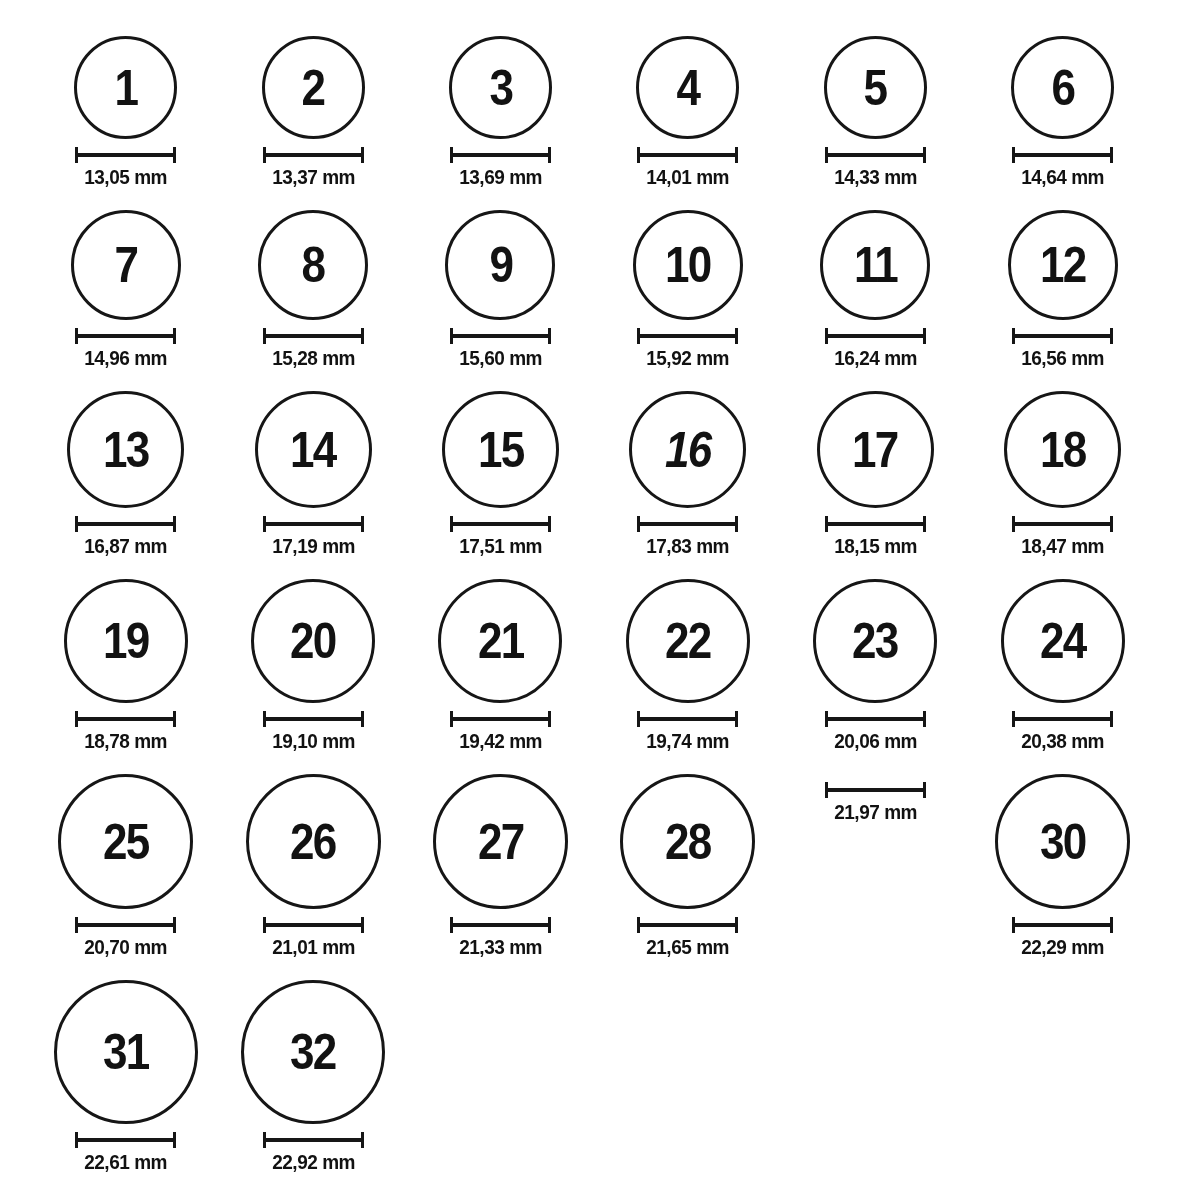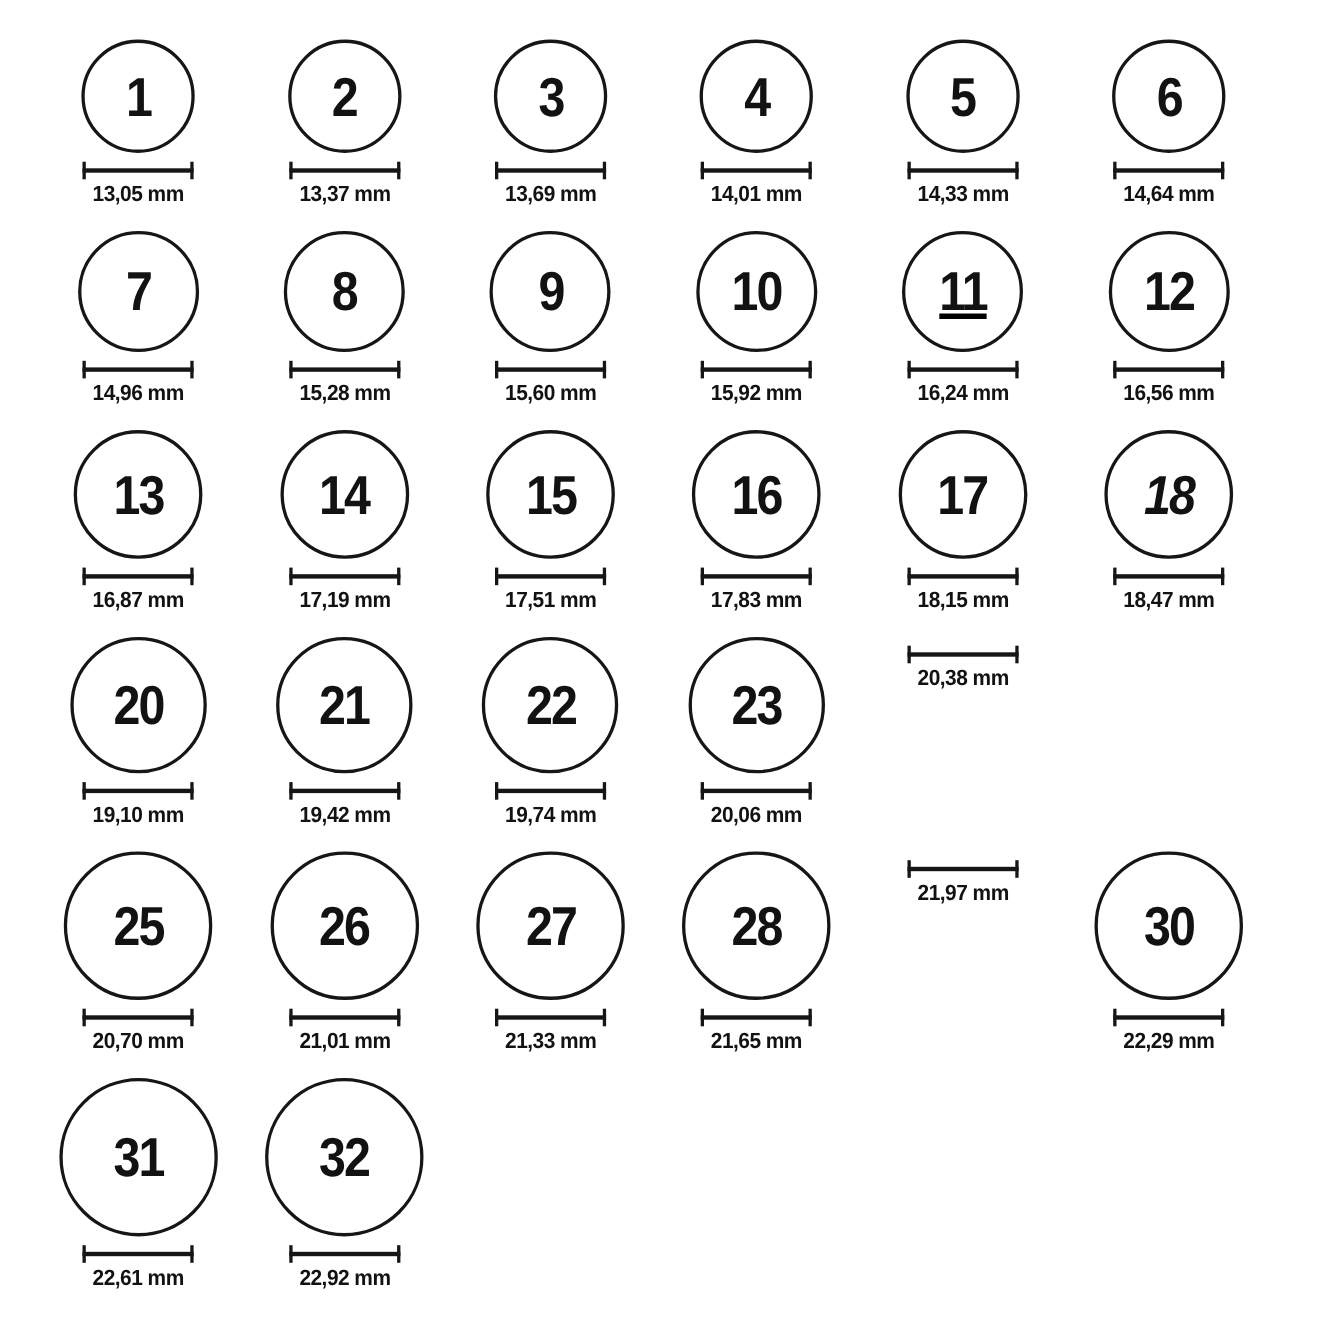--- a/index.html
+++ b/index.html
@@ -170,21 +170,21 @@
       <div class="cell">
         <div class="circle" style="width: 110px; height: 110px;">
           <span class="num">10</span>
         </div>
         <div class="dim">
           <div class="bar"></div>
         </div>
         <div class="label">15,92 mm</div>
       </div>
       <div class="cell">
-        <div class="circle" style="width: 110px; height: 110px; text-decoration: underline;">
+        <div class="circle" style="width: 110px; height: 110px;">
           <span class="num">11</span>
         </div>
         <div class="dim">
           <div class="bar"></div>
         </div>
         <div class="label">16,24 mm</div>
       </div>
       <div class="cell">
         <div class="circle" style="width: 110px; height: 110px;">
           <span class="num">12</span>
@@ -217,50 +217,59 @@
       <div class="cell">
         <div class="circle" style="width: 117px; height: 117px; align-items: center;">
           <span class="num">15</span>
         </div>
         <div class="dim">
           <div class="bar"></div>
         </div>
         <div class="label">17,51 mm</div>
       </div>
       <div class="cell">
-        <div class="circle" style="width: 117px; height: 117px;">
+        <div class="circle" style="width: 117px; height: 117px; font-style: italic;">
           <span class="num">16</span>
         </div>
         <div class="dim">
           <div class="bar"></div>
         </div>
         <div class="label">17,83 mm</div>
       </div>
       <div class="cell">
         <div class="circle" style="width: 117px; height: 117px;">
           <span class="num">17</span>
         </div>
         <div class="dim">
           <div class="bar"></div>
         </div>
         <div class="label">18,15 mm</div>
       </div>
       <div class="cell">
-        <div class="circle" style="width: 117px; height: 117px; font-style: italic;">
+        <div class="circle" style="width: 117px; height: 117px;">
           <span class="num">18</span>
         </div>
         <div class="dim">
           <div class="bar"></div>
         </div>
         <div class="label">18,47 mm</div>
       </div>
     </div>
     <div class="row">
       <div class="cell">
         <div class="circle" style="width: 124px; height: 124px;">
+          <span class="num">19</span>
+        </div>
+        <div class="dim">
+          <div class="bar"></div>
+        </div>
+        <div class="label">18,78 mm</div>
+      </div>
+      <div class="cell">
+        <div class="circle" style="width: 124px; height: 124px;">
           <span class="num">20</span>
         </div>
         <div class="dim">
           <div class="bar"></div>
         </div>
         <div class="label">19,10 mm</div>
       </div>
       <div class="cell">
         <div class="circle" style="width: 124px; height: 124px;">
           <span class="num">21</span>
@@ -282,20 +291,23 @@
       <div class="cell">
         <div class="circle" style="width: 124px; height: 124px;">
           <span class="num">23</span>
         </div>
         <div class="dim">
           <div class="bar"></div>
         </div>
         <div class="label">20,06 mm</div>
       </div>
       <div class="cell">
+        <div class="circle" style="width: 124px; height: 124px;">
+          <span class="num">24</span>
+        </div>
         <div class="dim">
           <div class="bar"></div>
         </div>
         <div class="label">20,38 mm</div>
       </div>
     </div>
     <div class="row">
       <div class="cell">
         <div class="circle" style="width: 135px; height: 135px;">
           <span class="num">25</span>

